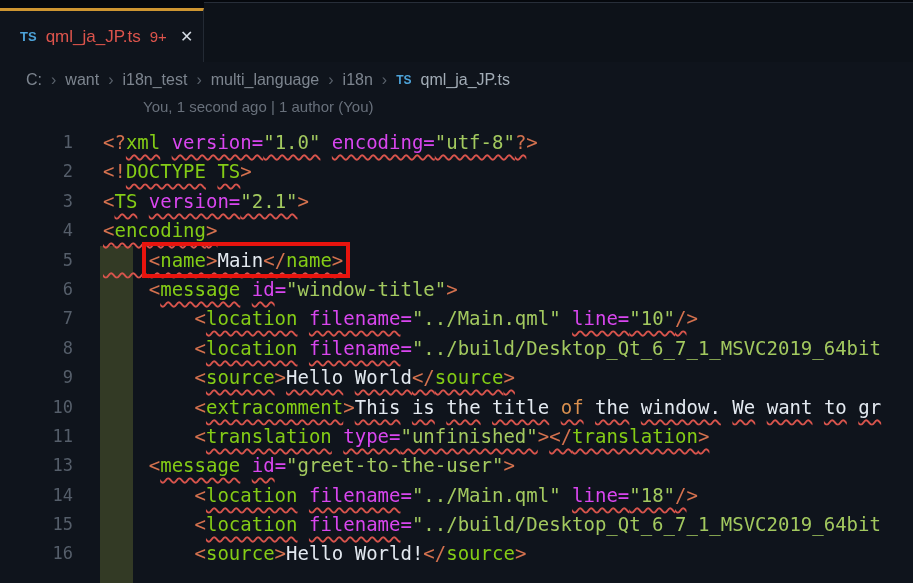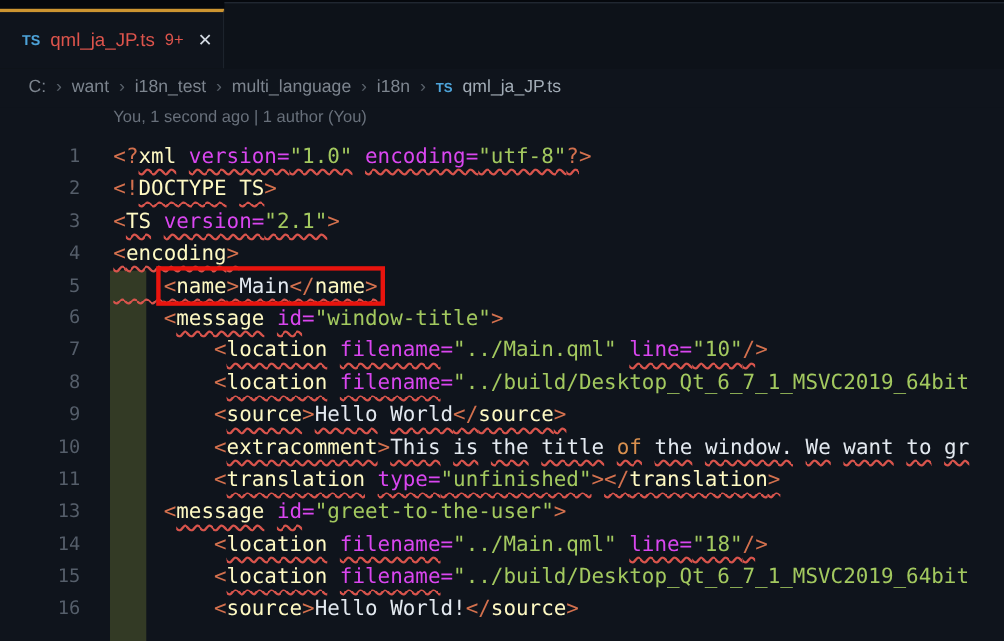--- a/index.html
+++ b/index.html
@@ -25,34 +25,34 @@
   .breadcrumb {
     height:36px; display:flex; align-items:center; padding-left:26px; gap:9px;
     font:16px "Liberation Sans", sans-serif; color:#7d858f; background:#0f141c;
   }
   .bc-sep { color:#59616b; font-size:16px; }
   .bc-file-icon { color:#4da3d9; font-weight:bold; font-size:12px; }
   .bc-file { color:#a2acb6; }
   
   .codelens {
     height:30px; line-height:28px; padding-left:103px;
-    font:15px "Liberation Sans", sans-serif; color:#68707b;
+    font:15px "Liberation Sans", sans-serif; color:#68707b;margin-left:40px;
   }
   
   .editor { position:relative; height:455px; overflow:hidden; }
   .gutter-added {
     position:absolute; left:100px; top:118px; width:33px; bottom:0;
     background:#333a25;
   }
   .code-lines { position:relative; }
   .code-line { display:flex; height:29.4px; line-height:29.4px; font-size:19px; white-space:pre; }
   .ln { flex:none; width:73px; text-align:right; color:#555e6a; font-size:17px; }
   .lc { margin-left:30px; }
   .tk-pt   { color:#d4714e; }
-  .tk-tag  { color:#fef9c3; }
+  .tk-tag  { color:#84cc16; }
   .tk-attr { color:#d946ef; }
   .tk-val  { color:#a3c95f; }
   .tk-txt  { color:#e3e9f0;text-align:right; }
   .tk-kw   { color:#d9904f; }
   .tk-pl   { color:#e3e9f0; }
   .sq {
     text-decoration: underline;
     text-decoration-style: wavy;
     text-decoration-color:#d8544c;
     text-decoration-thickness:1.5px;

